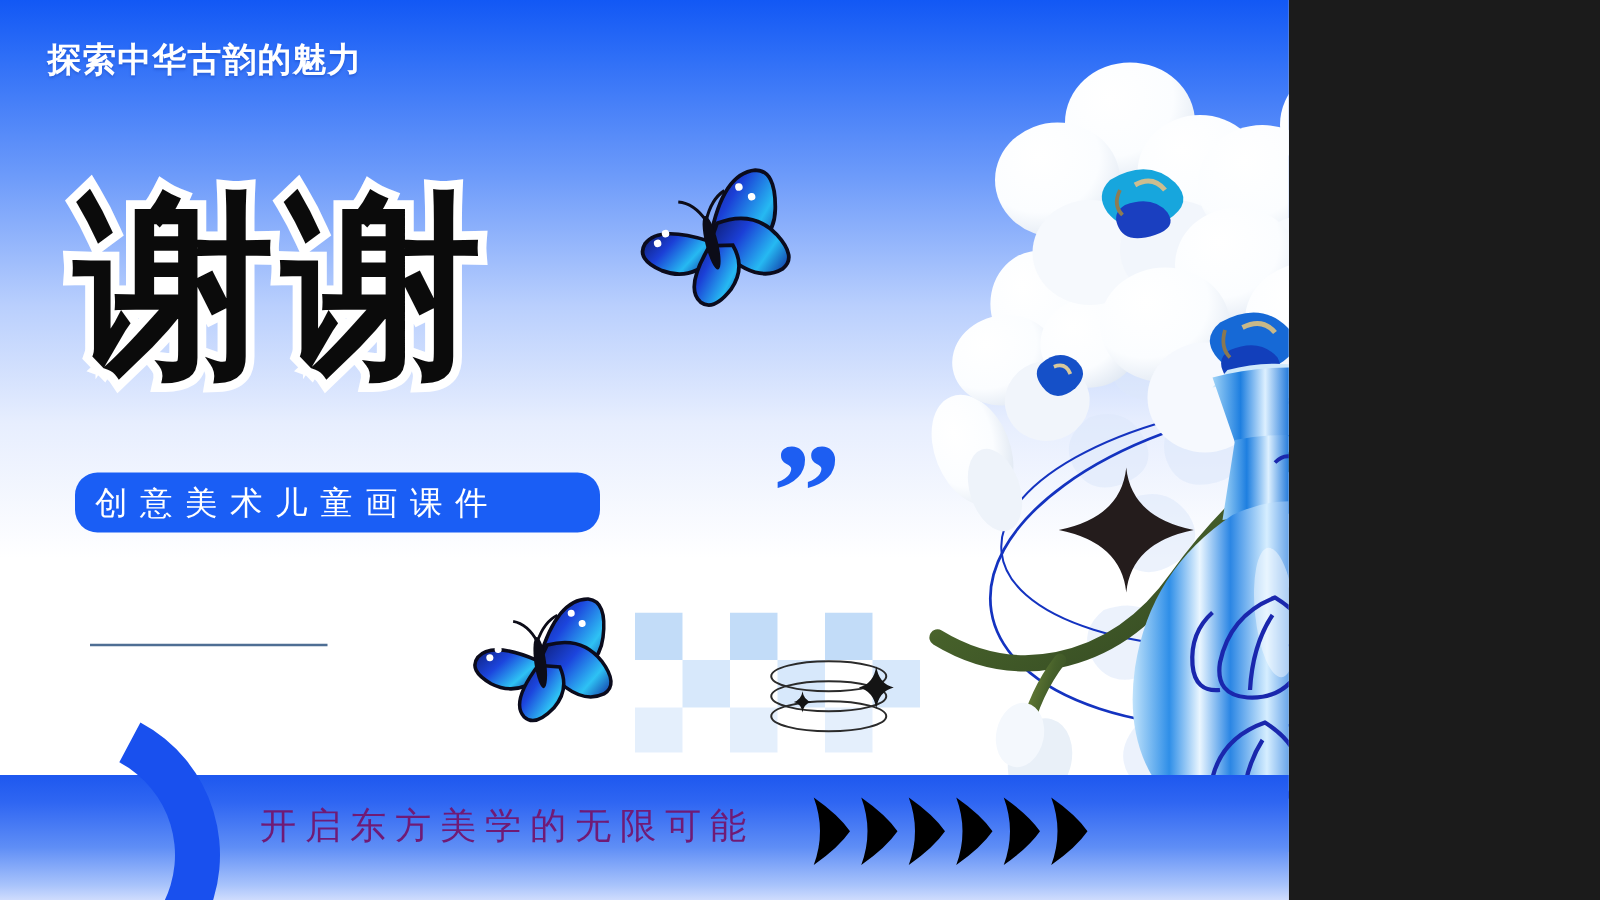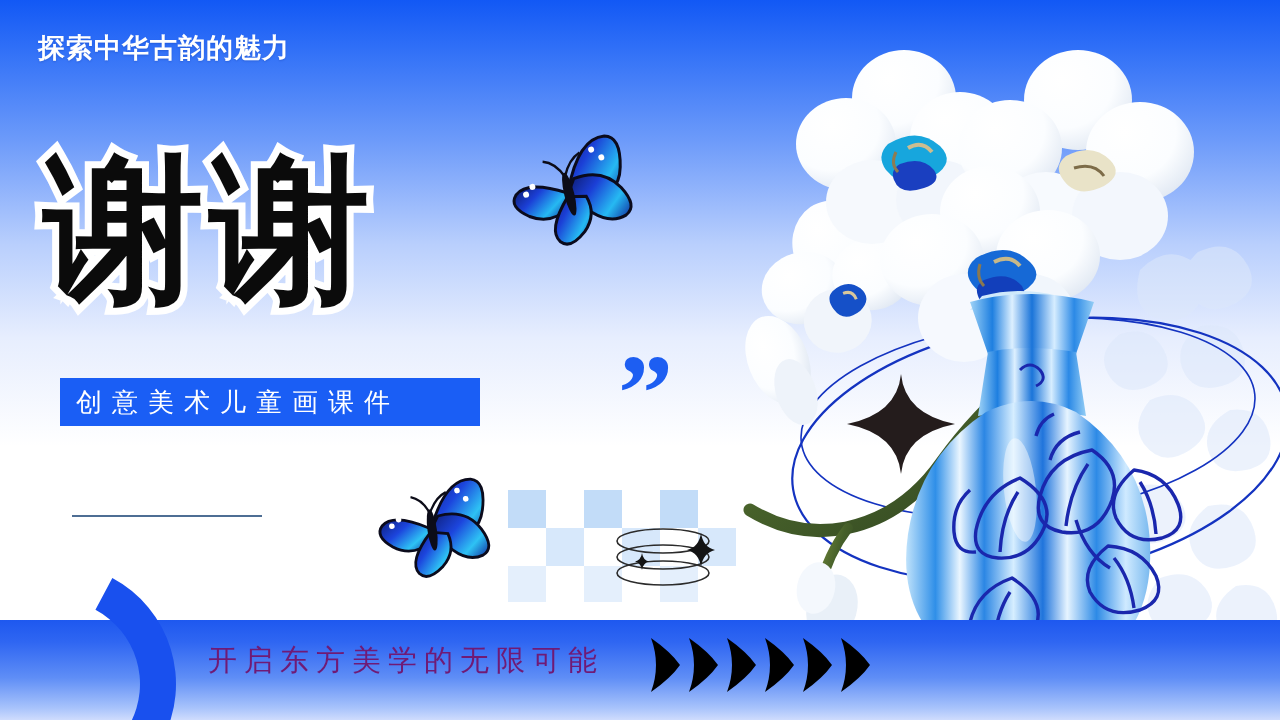--- a/index.html
+++ b/index.html
@@ -1,20 +1,20 @@
 <!DOCTYPE html>
 <html><head>
 <meta charset="utf-8">
 <style>
   html,body{margin:0;padding:0;background:#1b1b1b;}
   *{box-sizing:border-box;}
 
   #slide{
     position:relative;
-    width:1280px;height:720px;
+    width:1031px;height:720px;
     overflow:hidden;
     font-family:"Liberation Sans", sans-serif;
     background:#ffffff;
   }
 
   
   .bg-top{
     position:absolute;left:0;top:0;width:1280px;height:470px;
     background:linear-gradient(to bottom,#1258f5 0%,#2f6ff7 10%,#6d9bfa 30%,#b9cffd 52%,#e7eefe 72%,#ffffff 95%);
   }
@@ -33,36 +33,37 @@
   .header-title{
     position:absolute;left:38px;top:30px;
     font-size:27px;font-weight:bold;color:#ffffff;
     letter-spacing:1px;
     text-shadow:0 1px 2px rgba(0,40,140,.25);
     white-space:nowrap;
   }
 
   
   .main-title{
-    position:absolute;left:44px;top:150px;
-    font-family:Liberation Sans, sans-serif;
+    position:absolute;left:60px;top:150px;
+    font-family:Liberation Serif, serif;
     font-size:160px;line-height:1;font-weight:bold;color:#0b0b0b;
     letter-spacing:6px;
     -webkit-text-stroke:14px #ffffff;
     paint-order:stroke fill;
     white-space:nowrap;
   }
 
   
   .subtitle-banner{
     position:absolute;left:60px;top:378px;
     height:48px;min-width:420px;
     background:#1a5ef5;
     display:flex;align-items:center;
     padding:0 18px 0 16px;
+    border-radius:18px;
   }
   .subtitle-banner-text{
     font-size:26px;color:#ffffff;letter-spacing:10px;
     white-space:nowrap;font-weight:400;
   }
 
   
   .quote-mark{
     position:absolute;left:618px;top:338px;
     font-family:"Liberation Serif", serif;

